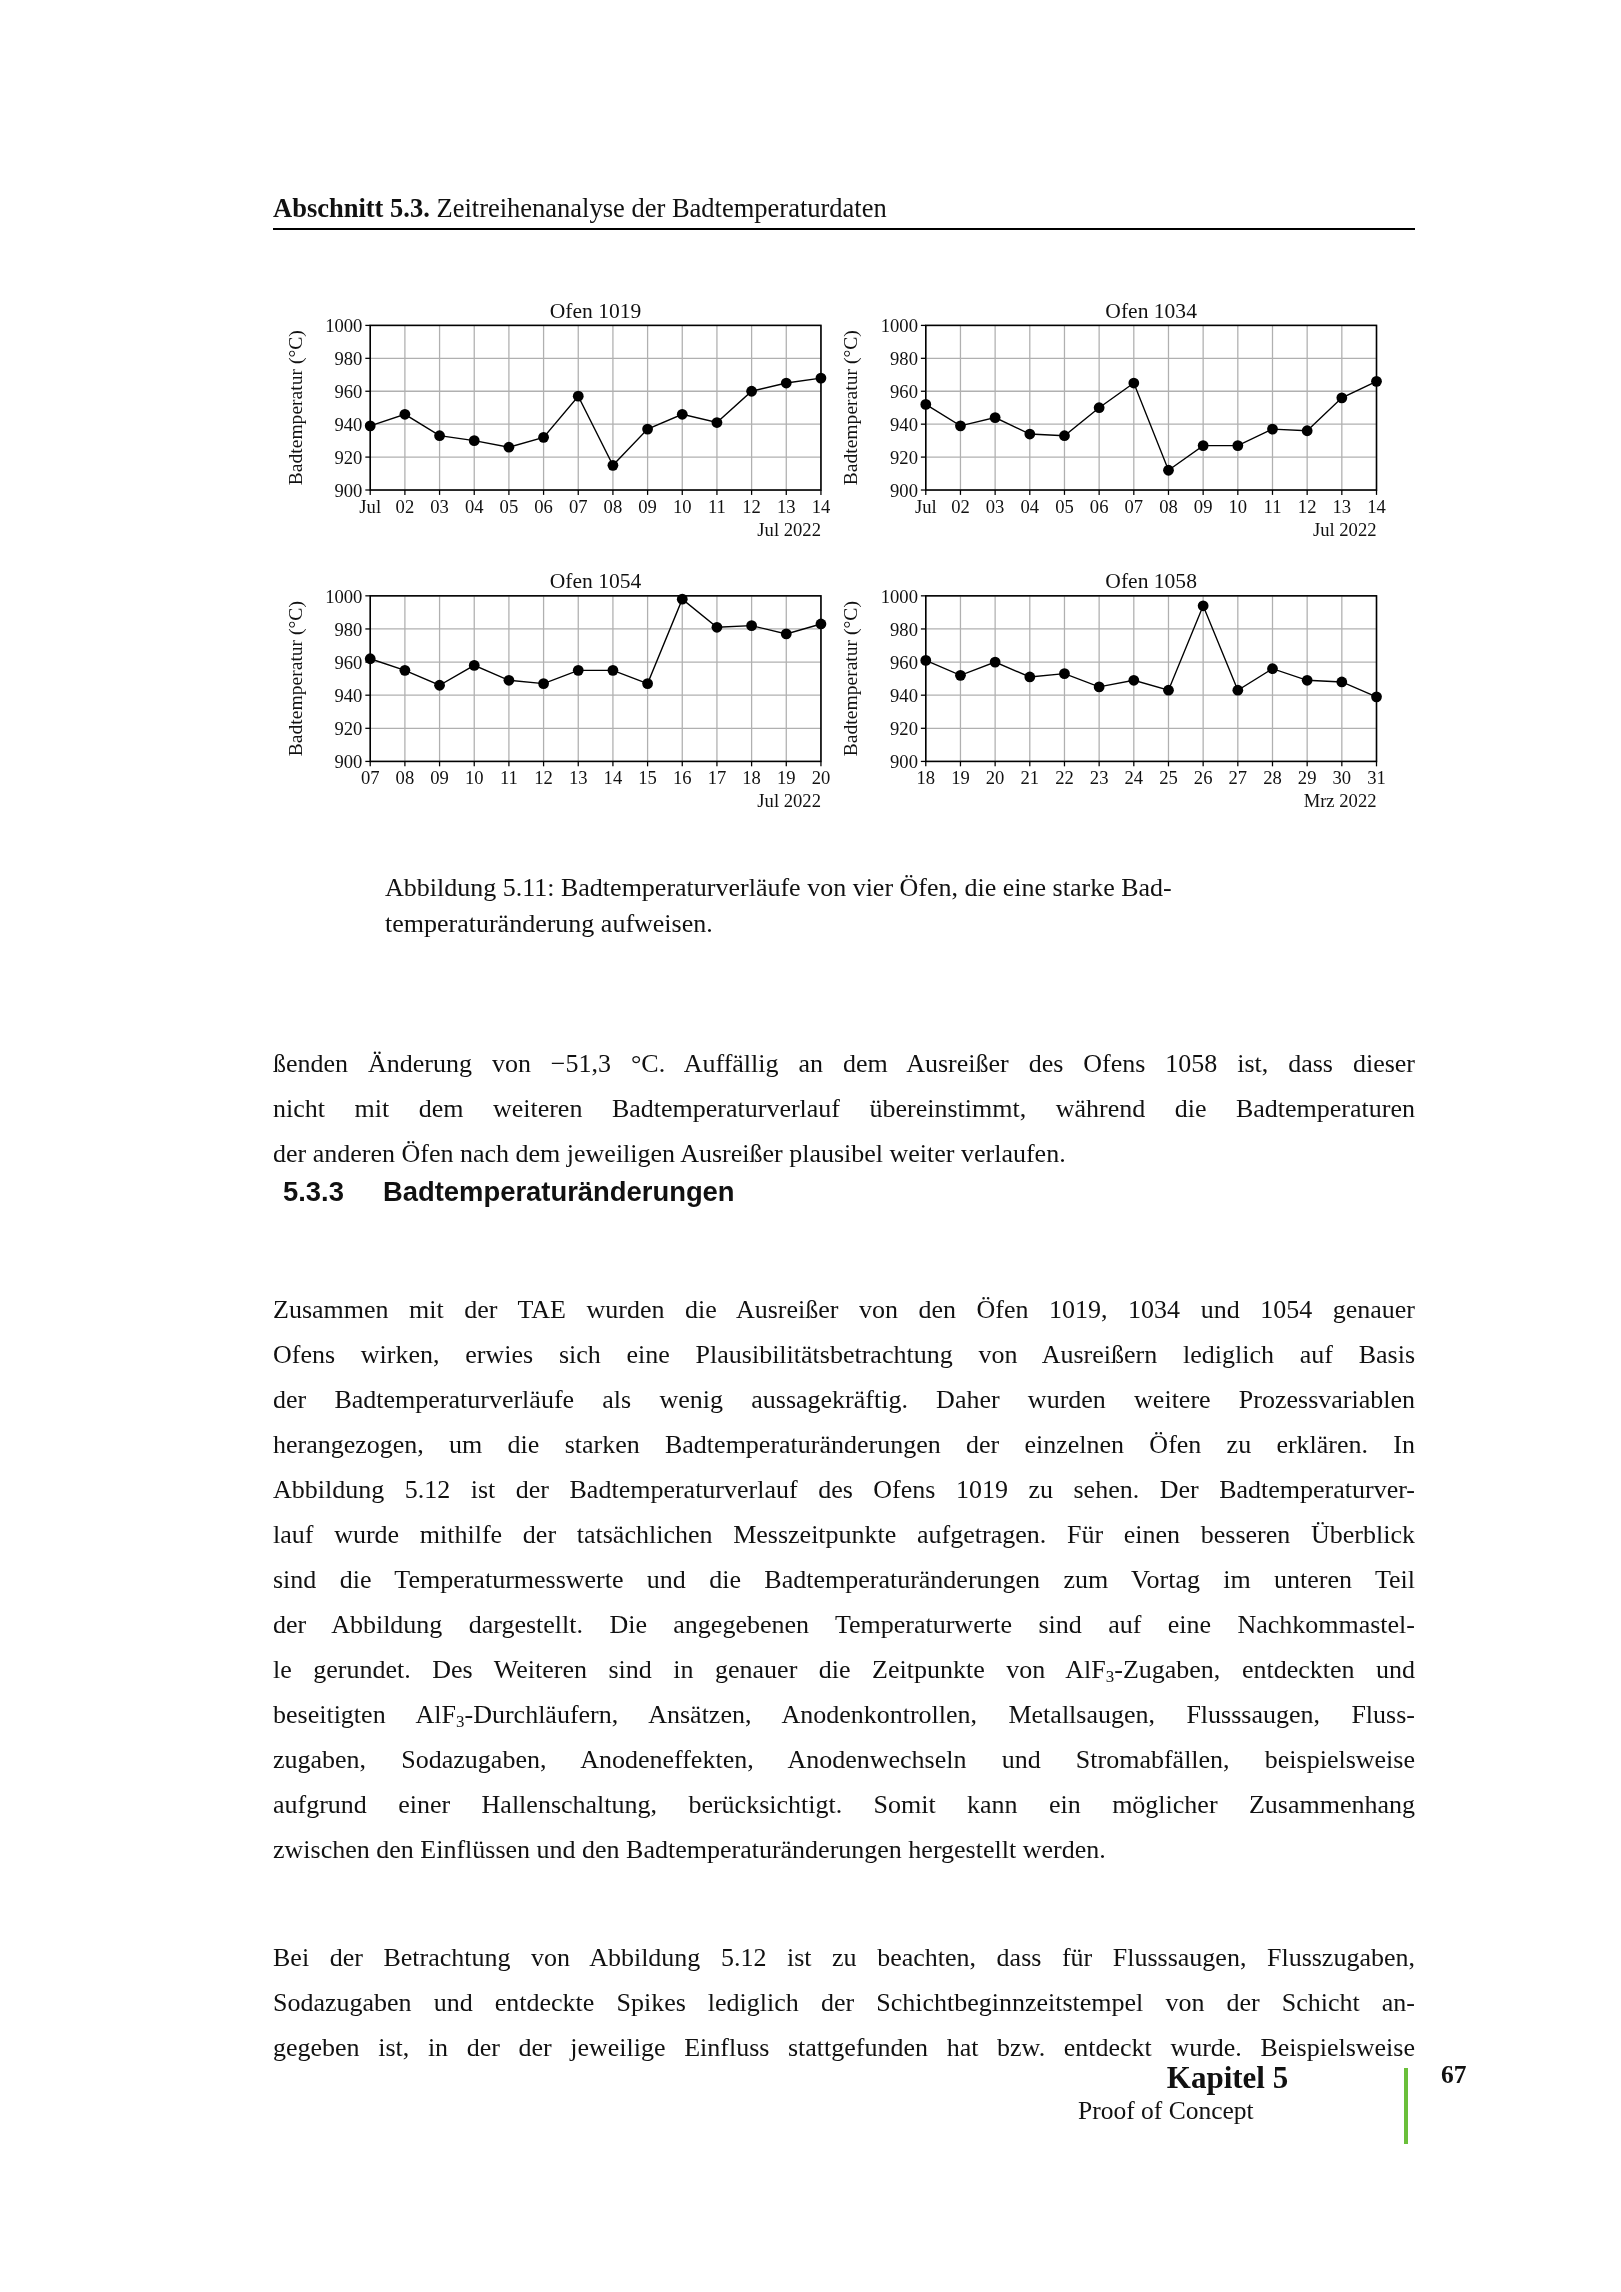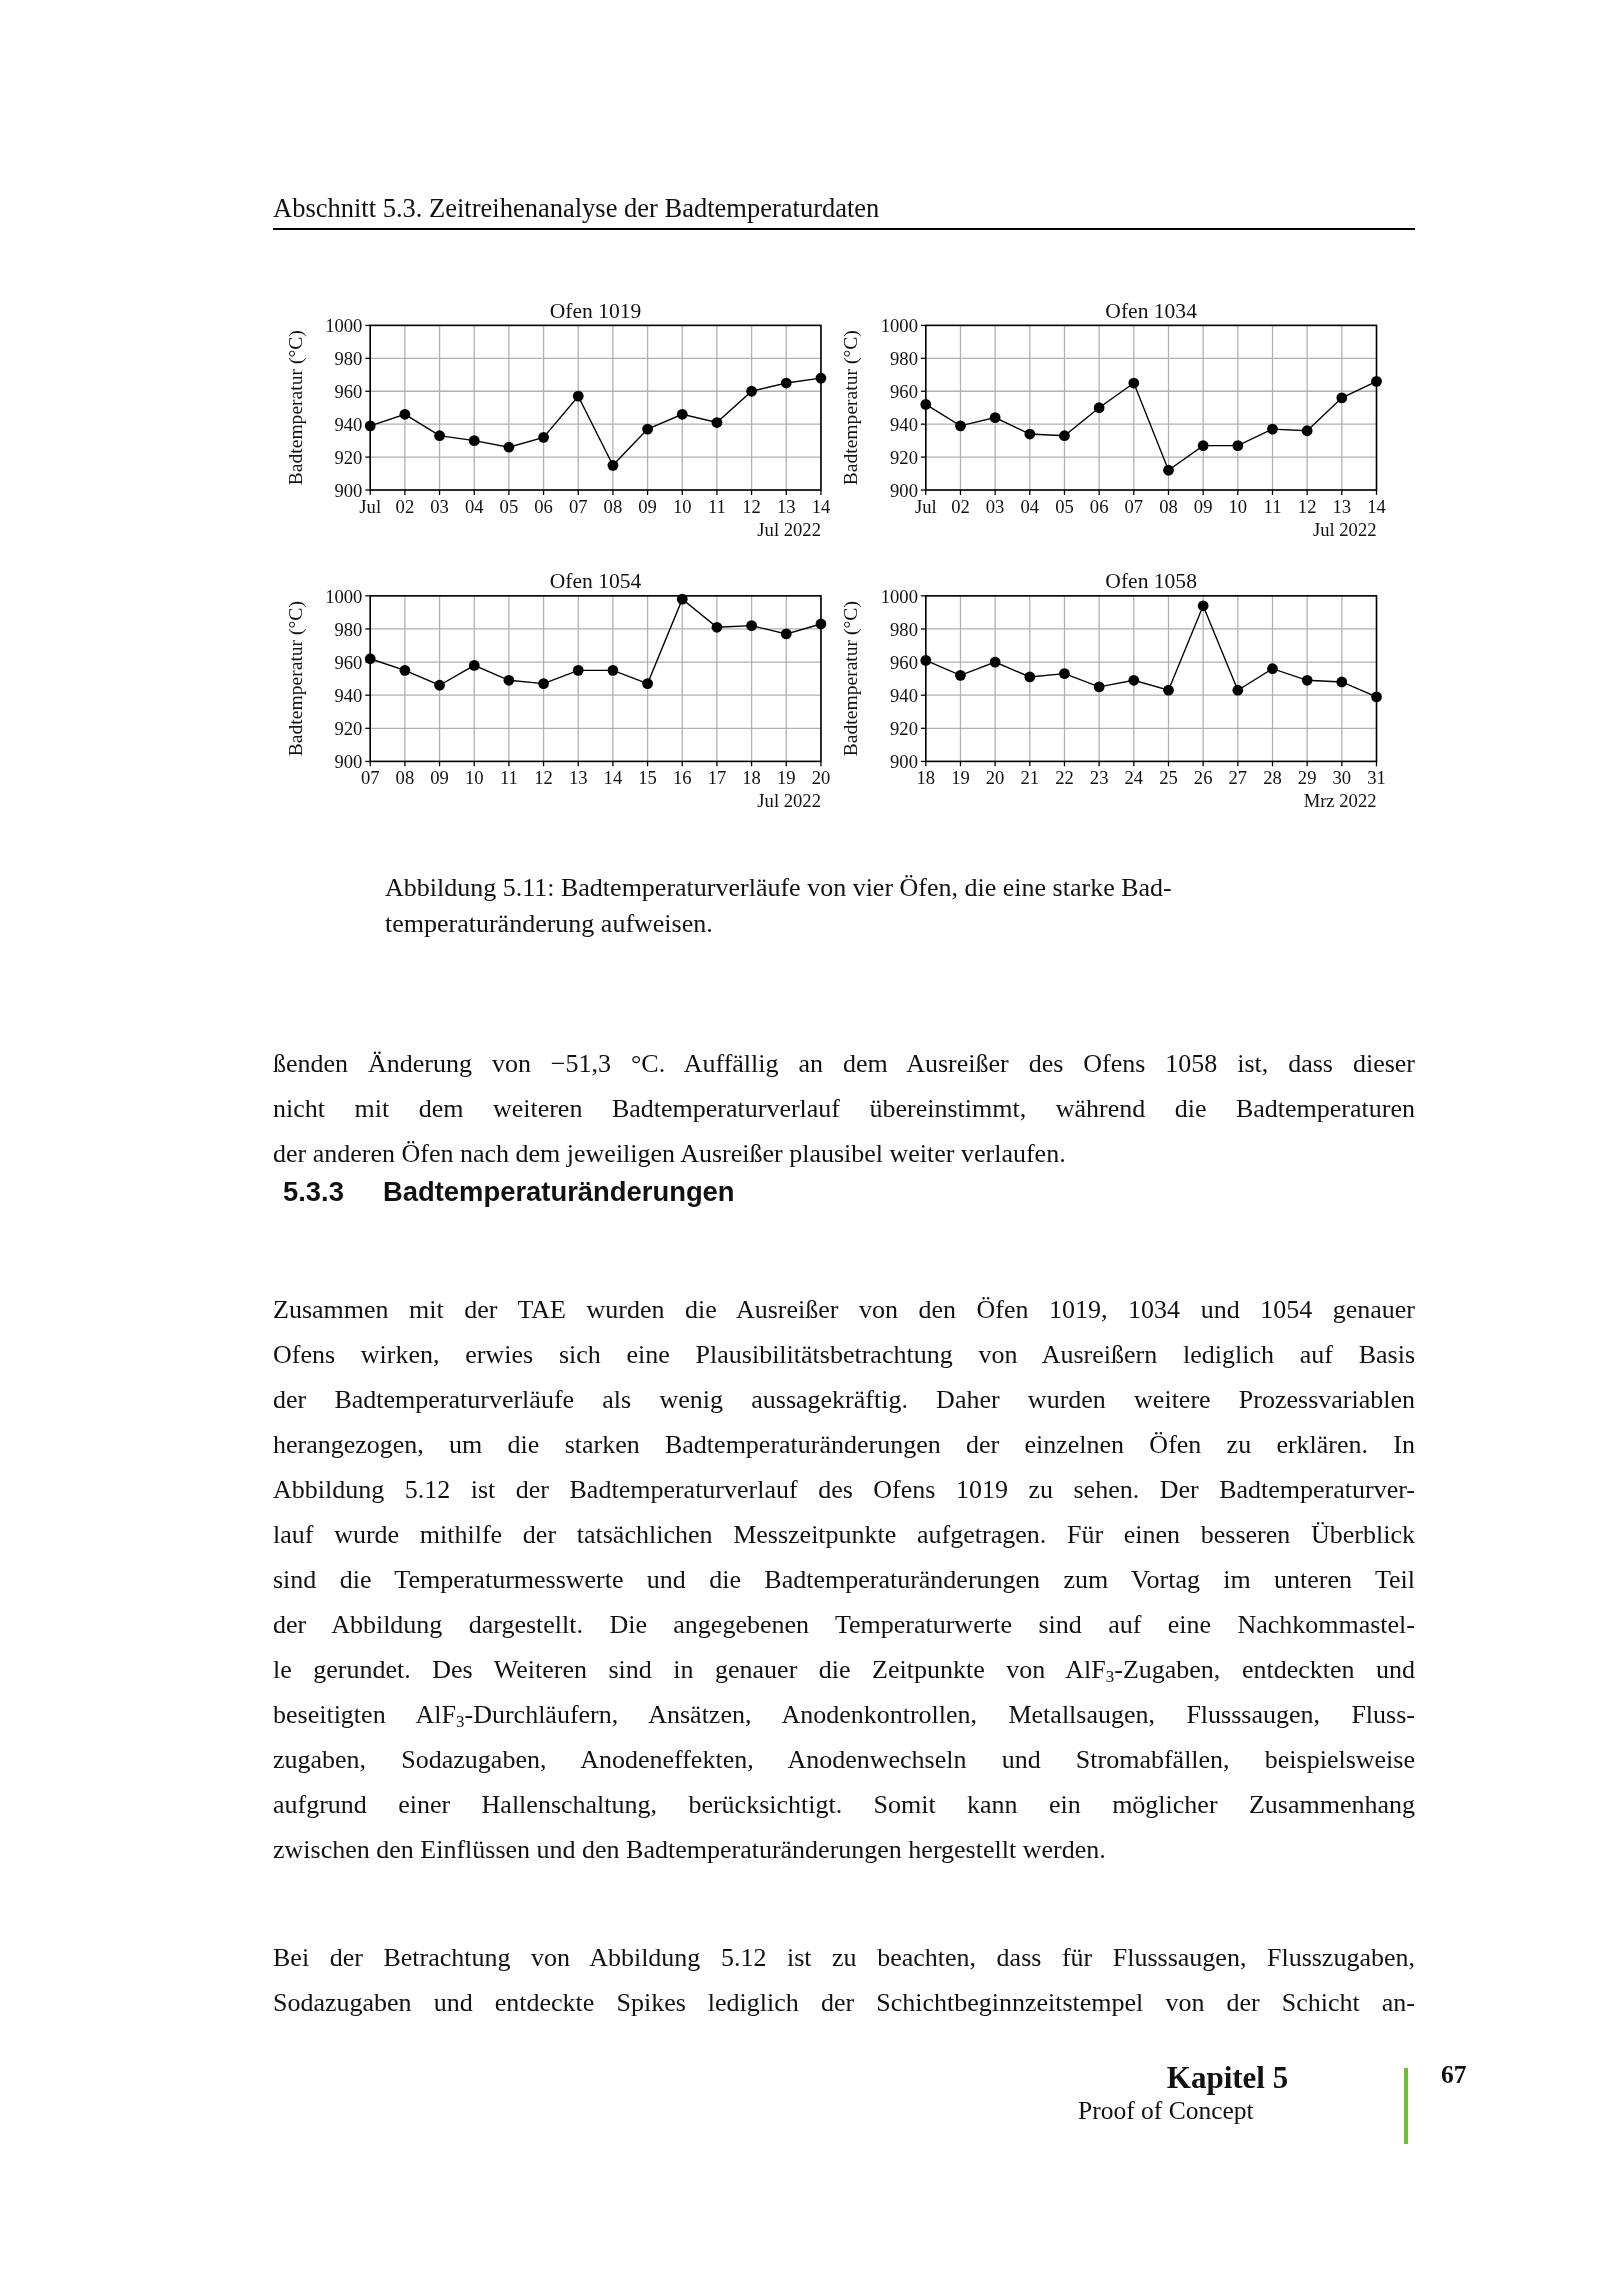--- a/index.html
+++ b/index.html
@@ -1,18 +1,18 @@
 <!DOCTYPE html>
 <html><head>
 <meta charset="utf-8">
 <style>
   html, body { margin:0; padding:0; background:#ffffff; }
   body { width:1621px; height:2293px; position:relative; font-family:"Liberation Serif", serif; color:#111; overflow:hidden; }
   .header { position:absolute; left:273px; top:192px; width:1142px; font-size:26.5px; line-height:33px; }
-  .header b { font-weight:normal;margin-top:28px; }
+  .header b { font-weight:bold;margin-top:28px; }
   .header-rule { position:absolute; left:273px; top:228px; width:1142px; height:2px; background:#000; }
   .figure { position:absolute; left:284px; top:289px; width:1117px; height:549px; }
   .figure svg { position:absolute; left:0; top:0; }
   .caption { position:absolute; left:385px; top:870px; width:921px; font-size:26px; line-height:36px; }
   .para { position:absolute; left:273px; width:1142px; font-size:26px; line-height:45px; text-align:justify;margin-top:48px; }
   .para span.line { display:block; text-align:justify; text-align-last:justify; white-space:nowrap; }
   .para span.line.last { text-align-last:left; }
   .section-heading { position:absolute; left:273px; top:1176px; font-family:"Liberation Sans", sans-serif; font-weight:bold; font-size:27.4px; }
   .section-heading .num { display:inline-block; width:100px;margin-left:10px; }
   .footer-chapter { position:absolute; left:1078px; top:2060px; width:299px; text-align:center; font-weight:bold; font-size:31px; }
@@ -378,19 +378,20 @@
   <span class="line"><span>le gerundet. Des Weiteren sind in genauer die Zeitpunkte von AlF</span><sub>3</sub><span>-Zugaben, entdeckten und</span></span>
   <span class="line"><span>beseitigten AlF</span><sub>3</sub><span>-Durchläufern, Ansätzen, Anodenkontrollen, Metallsaugen, Flusssaugen, Fluss-</span></span>
   <span class="line">zugaben, Sodazugaben, Anodeneffekten, Anodenwechseln und Stromabfällen, beispielsweise</span>
   <span class="line">aufgrund einer Hallenschaltung, berücksichtigt. Somit kann ein möglicher Zusammenhang</span>
   <span class="line last">zwischen den Einflüssen und den Badtemperaturänderungen hergestellt werden.</span>
 </div>
 
 <div class="para" style="top:1887px;">
   <span class="line">Bei der Betrachtung von Abbildung 5.12 ist zu beachten, dass für Flusssaugen, Flusszugaben,</span>
   <span class="line">Sodazugaben und entdeckte Spikes lediglich der Schichtbeginnzeitstempel von der Schicht an-</span>
+  <span class="line">gegeben ist, in der der jeweilige Einfluss stattgefunden hat bzw. entdeckt wurde. Beispielsweise</span>
 </div>
 
 <div class="footer-chapter">Kapitel 5</div>
 <div class="footer-title">Proof of Concept</div>
 <div class="footer-bar" style="background: rgb(106, 191, 58);"></div>
 <div class="footer-page">67</div>
 
 
 </body></html>

